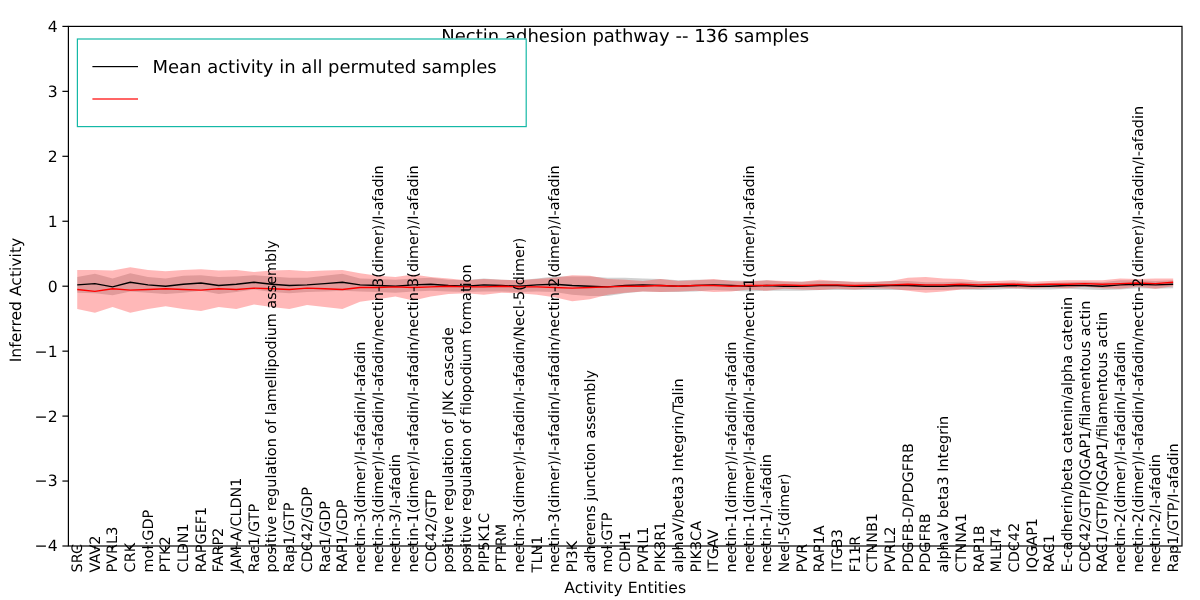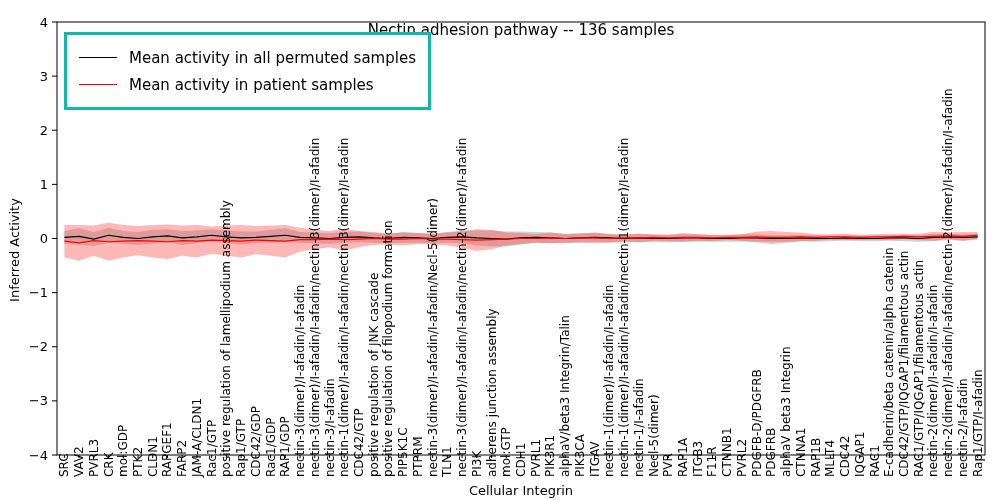--- a/index.html
+++ b/index.html
@@ -14,22 +14,22 @@
     margin-top:18px;
   }
   .y-label{
     position:absolute;left:14px;top:50%;transform:translate(-50%,-50%) rotate(-90deg);
     white-space:nowrap;font-size:13px;
   }
   .x-label{
     position:absolute;left:57px;top:483px;width:928px;text-align:center;font-size:13px;
   }
   .legend{
-    position:absolute;left:64px;top:32px;background:#fff;border:3px solid #14b8a6;
-    padding:9px 12px 9px 12px;z-index:5;
+    position:absolute;left:64px;top:32px;background:#fff;border:1px solid #14b8a6;
+    padding:9px 24px 9px 12px;z-index:5;
   }
   .legend-row{display:flex;align-items:center;height:27px;}
   .legend-sample{width:38px;height:0;margin-right:12px;flex:0 0 38px;}
   .legend-sample.black{border-top:1.6px solid #000;}
   .legend-sample.red{border-top:1.6px solid #ff0000;}
   .legend-label{font-size:15px;white-space:nowrap;}
 </style>
 </head>
 <body>
 
@@ -188,19 +188,18 @@
 
   <div class="chart-title">Nectin adhesion pathway -- 136 samples</div>
 
   <div class="legend">
     <div class="legend-row">
       <span class="legend-sample black"></span>
       <span class="legend-label">Mean activity in all permuted samples</span>
     </div>
     <div class="legend-row">
       <span class="legend-sample red"></span>
-      <span class="legend-label">Mean activity in patient samples</span>
     </div>
   </div>
 
   <div class="y-label">Inferred Activity</div>
-  <div class="x-label">Cellular Integrin</div>
+  <div class="x-label">Activity Entities</div>
 </div>
 
 </body></html>

